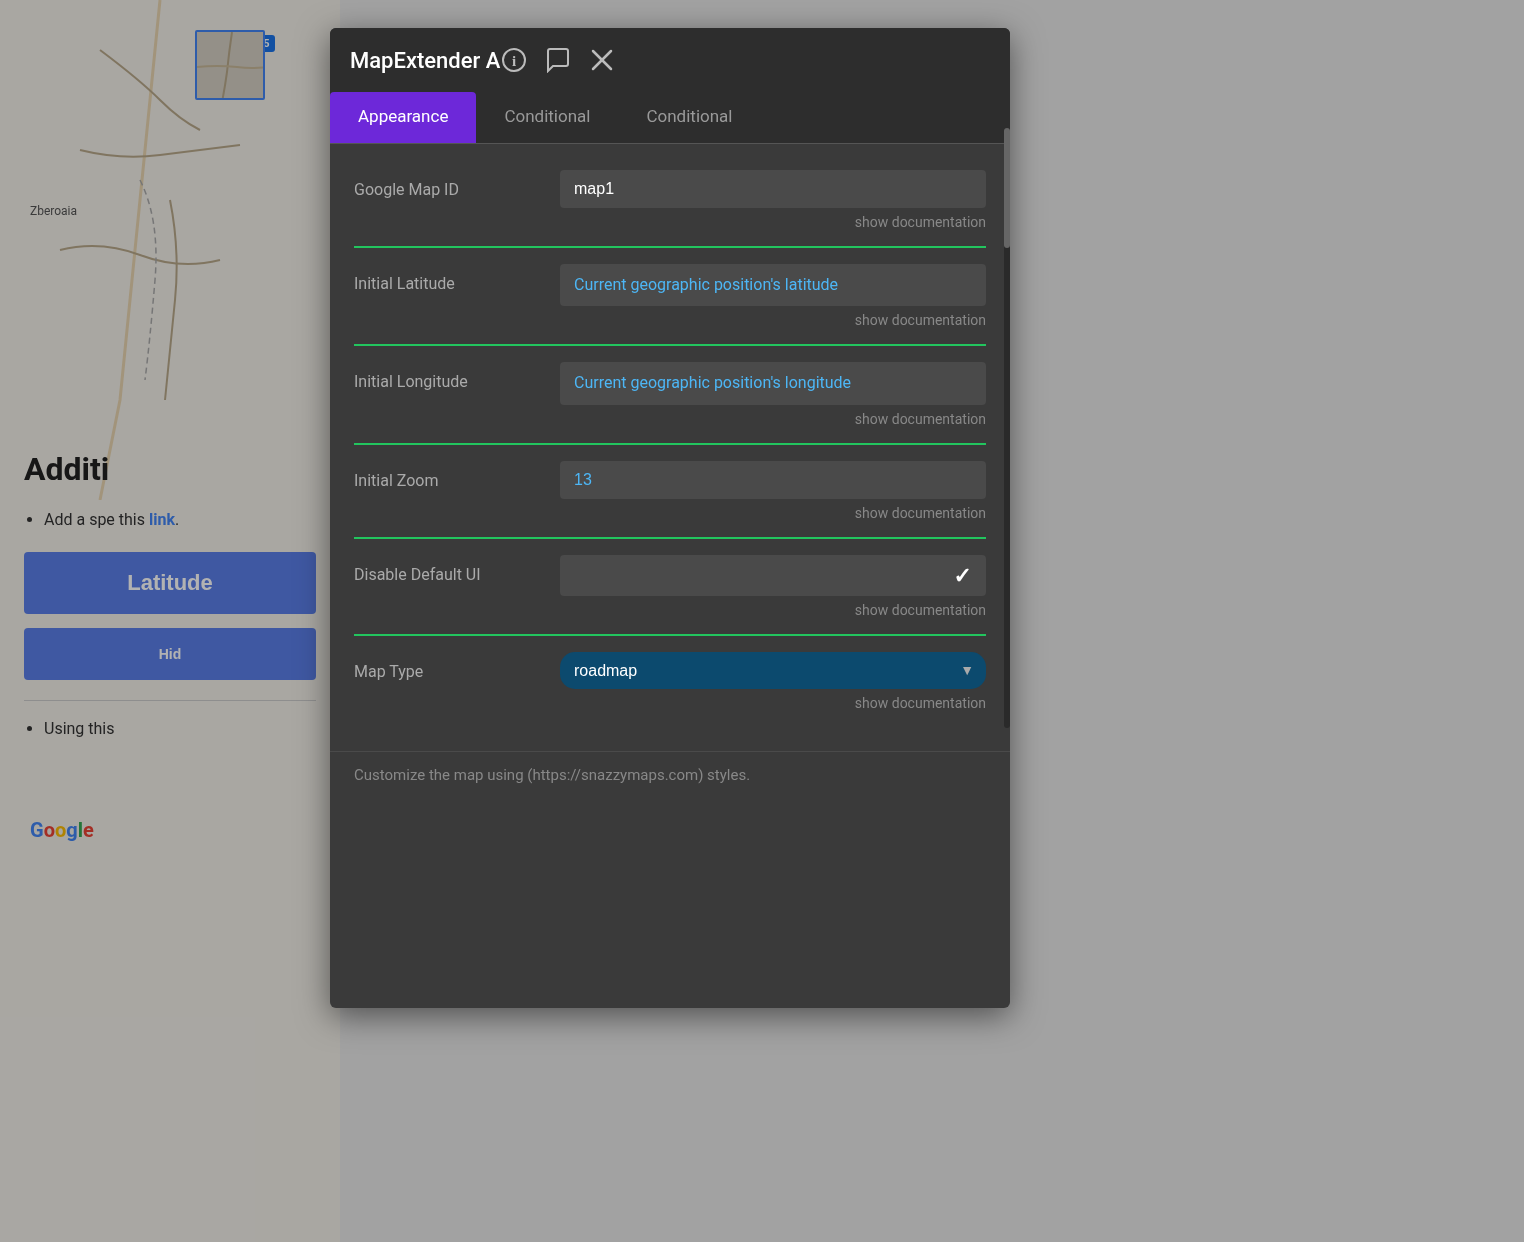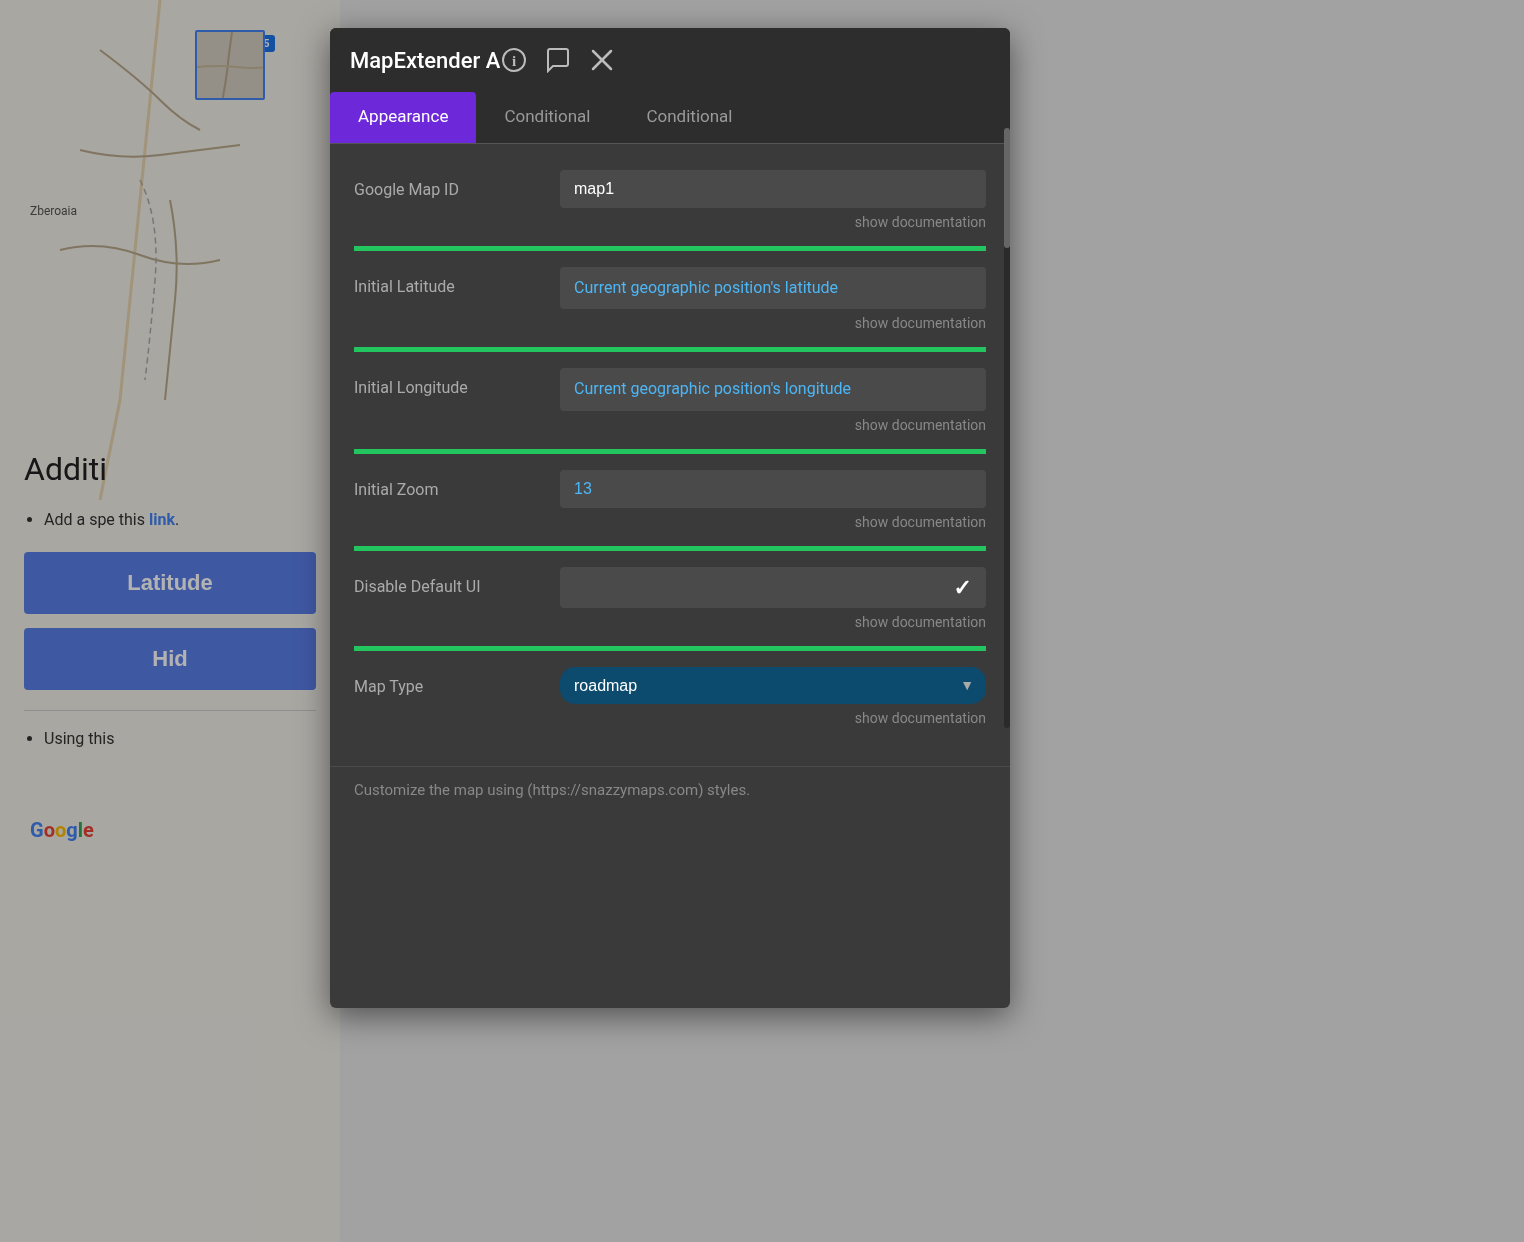--- a/index.html
+++ b/index.html
@@ -48,21 +48,21 @@
     
     .page-content {
       position: absolute;
       left: 0; top: 430px;
       width: 340px;
       padding: 20px 24px;
     }
 
     .page-title {
       font-size: 32px;
-      font-weight: 400;
+      font-weight: 700;
       color: #222;
       margin-bottom: 20px;
     }
 
     .page-list {
       list-style: disc;
       padding-left: 20px;
       margin-bottom: 20px;
     }
 
@@ -91,21 +91,21 @@
       cursor: pointer;
       width: 100%;
       text-align: center;
       margin-bottom: 14px;
     }
 
     .hide-btn {
       display: block;
       background: #5b7fe8;
       color: white;
-      font-size: 22px;
+      font-size: 14px;
       font-weight: 600;
       padding: 18px 31px;
       border: none;
       border-radius: 4px;
       cursor: pointer;
       width: 100%;
       text-align: center;
       margin-bottom: 20px;
     }
 
@@ -206,21 +206,21 @@
 
     
     .modal-body {
       padding: 10px 24px 24px;
     }
 
     
     .form-row {
       margin: 0;
       padding: 16px 0;
-      border-bottom: 5px solid #22c55e;
+      border-bottom: 2px solid #22c55e;
     }
 
     .form-row:last-child {
       border-bottom: none;
     }
 
     .form-row-main {
       display: flex;
       align-items: flex-start;
       gap: 16px;

